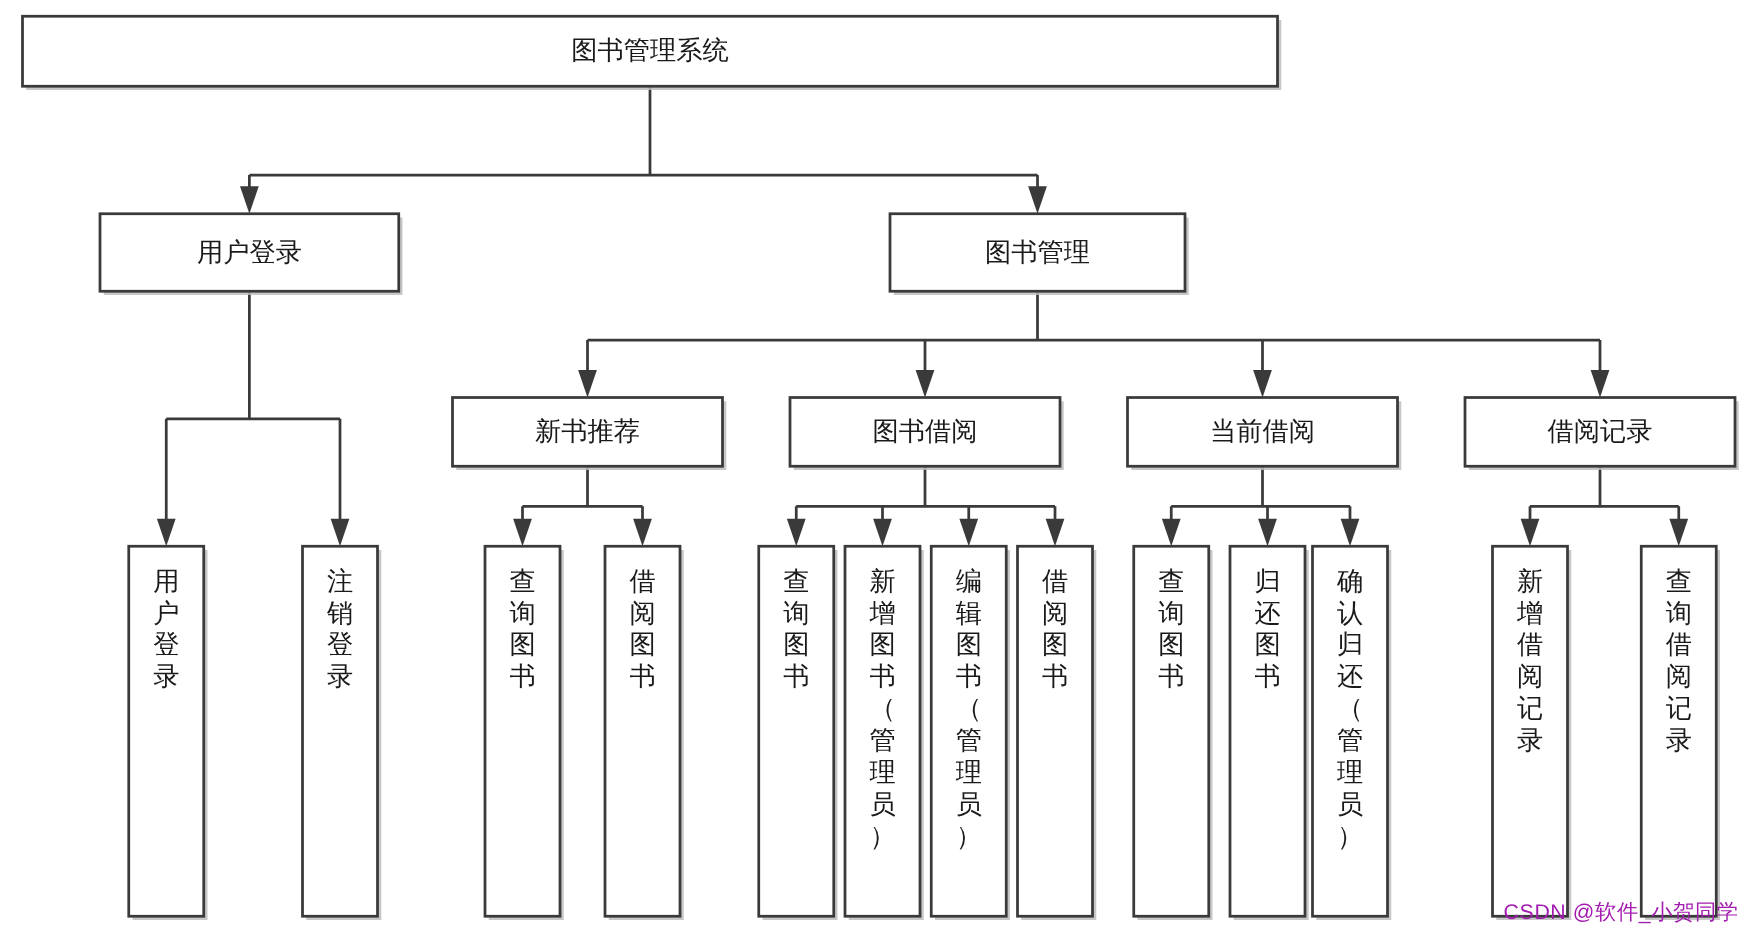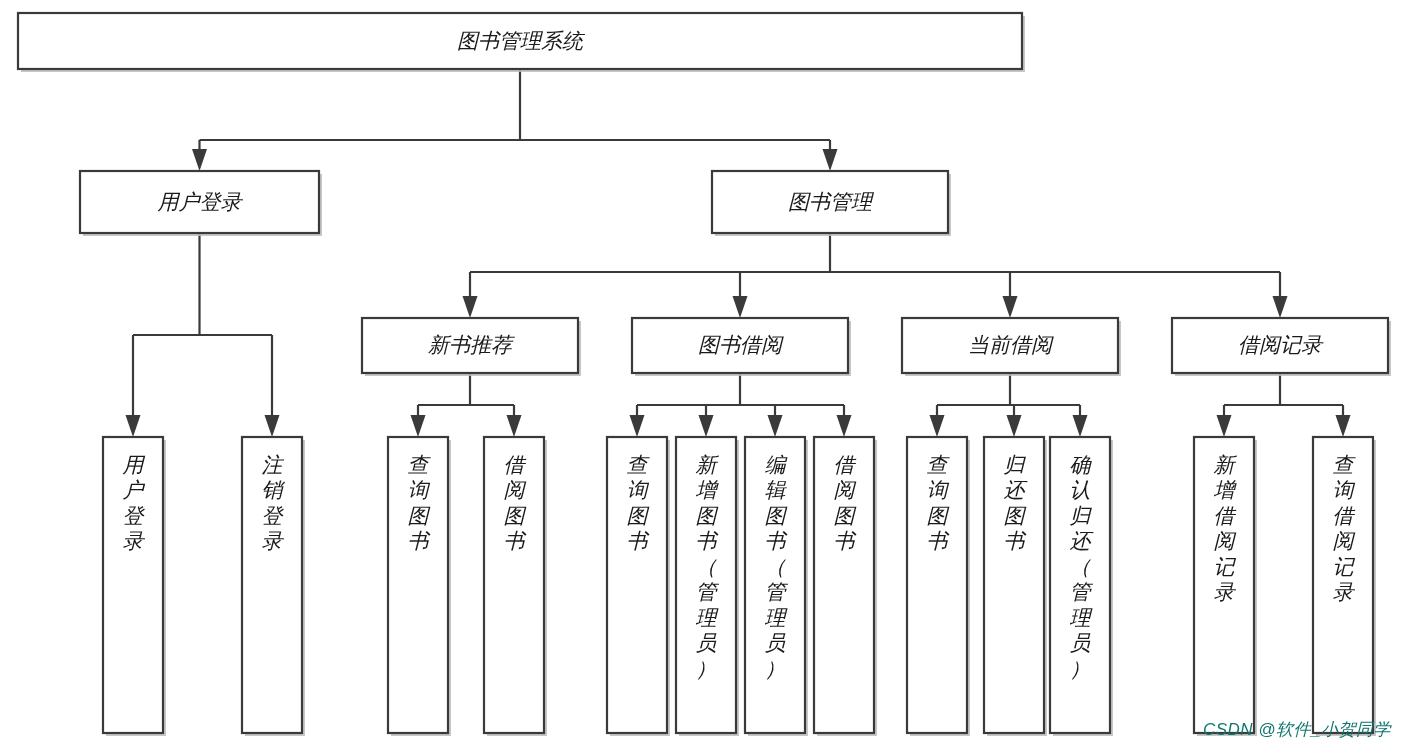--- a/index.html
+++ b/index.html
@@ -12,21 +12,20 @@
     width: 1405px;
     height: 747px;
     font-family: "Liberation Sans", "DejaVu Sans", sans-serif;
     overflow: hidden;
     position: relative;
   }
   #diagram-root {
     position: relative;
     width: 1405px;
     height: 747px;
-    font-style: italic;
   }
   svg.diagram-canvas {
     position: absolute;
     left: 0;
     top: 0;
     width: 1405px;
     height: 747px;
     display: block;
   }
   .node-box {
@@ -60,21 +59,21 @@
     fill: #1a1a1a;
     font-size: 21px;
     text-anchor: middle;
   }
   .watermark {
     position: absolute;
     right: 14px;
     bottom: 6px;
     font-family: "Liberation Sans", "DejaVu Sans", sans-serif;
     font-size: 17px;
-    color: #0f766e;
+    color: #a21caf;
     letter-spacing: 0.5px;
     white-space: nowrap;
     user-select: none;
   }
 </style>
 </head>
 <body>
 
 <div id="diagram-root">
   <svg class="diagram-canvas" viewBox="0 0 1405 747">

